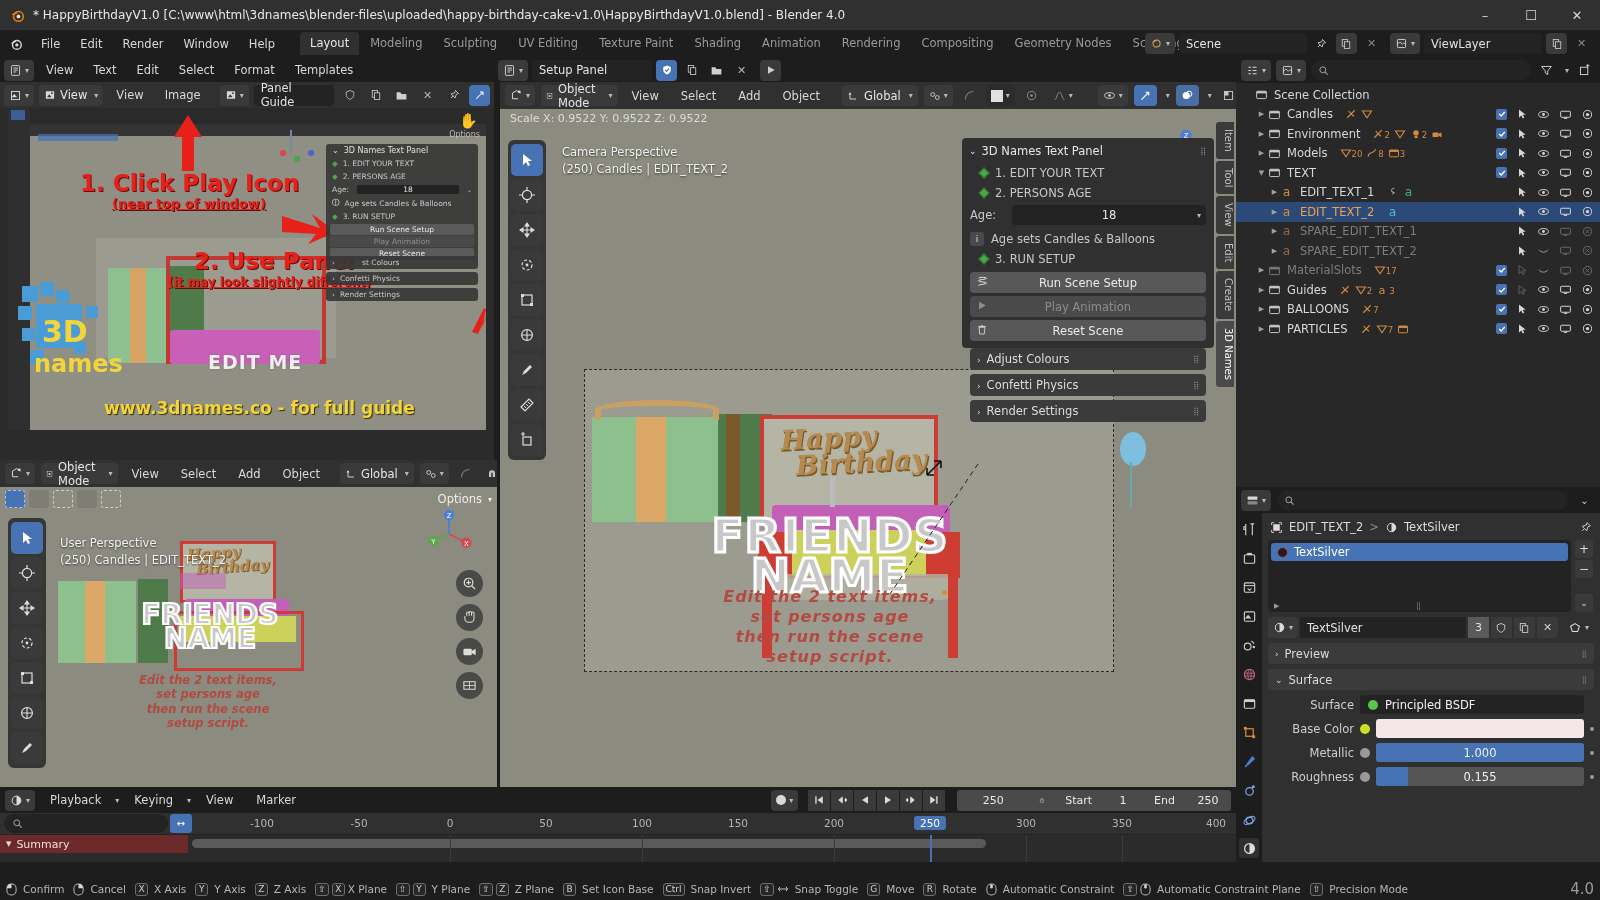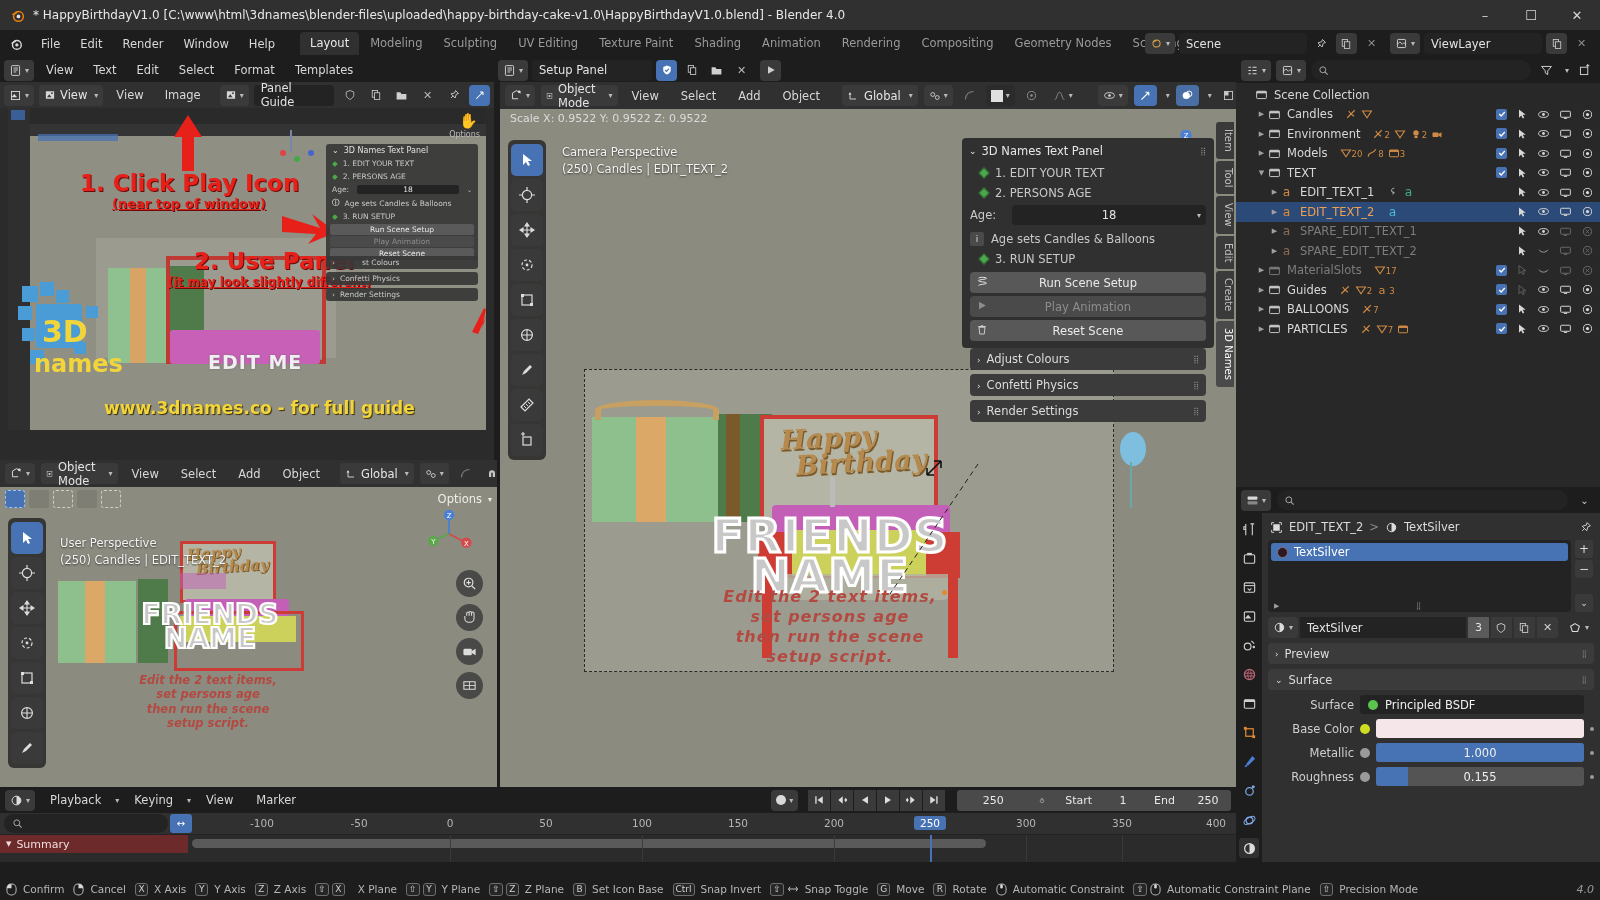--- a/index.html
+++ b/index.html
@@ -186,21 +186,21 @@
     position: absolute; left: 0; bottom: 0; width: 1600px; height: 22px;
     background: #1d1d1d; display: flex; align-items: center; padding: 0 6px; gap: 6px;
     font-size: 10.5px; color: #b6b6b6; overflow: hidden; white-space: nowrap;
   }
   .kb { display: inline-flex; align-items: center; gap: 3px; }
   .key {
     border: 1px solid #6e6e6e; border-radius: 3px; min-width: 13px; height: 13px;
     display: inline-flex; align-items: center; justify-content: center;
     font-size: 9px; color: #d0d0d0; padding: 0 2px; background: #262626;
   }
-  .sb-ver { margin-left: auto; color: #9a9a9a; font-size: 11px; font-style: italic; }
+  .sb-ver { margin-left: auto; color: #9a9a9a; font-size: 15px; }
 
   
   .tut-txt { position: absolute; font-weight: bold; color: #e8201a; text-shadow: 1px 1px 0 #6a0a08; white-space: nowrap; }
   .tut-sub { position: absolute; font-weight: bold; color: #e8201a; text-shadow: 1px 1px 0 #6a0a08; white-space: nowrap; text-decoration: underline; }
   .tut-panel { position: absolute; background: rgba(55,55,55,.92); border-radius: 3px; }
   .tut-prow { display: flex; align-items: center; gap: 5px; padding: 2px 6px; font-size: 7.5px; color: #c9c9c9; }
   .tut-btn { margin: 1px 4px; height: 11px; background: #5a5a5a; border-radius: 2px; font-size: 7.5px; color: #e8e8e8; display: flex; align-items: center; justify-content: center; }
   .watermark { position: absolute; font-weight: bold; color: #f2d53a; text-shadow: 1px 1px 1px #3a3000; }
 </style>
 </head>
@@ -1890,21 +1890,21 @@
           <span class="key">Y</span>
           <span style="margin-left:3px">Y Axis</span>
         </span>
         <span class="kb">
           <span class="key">Z</span>
           <span style="margin-left:3px">Z Axis</span>
         </span>
         <span class="kb">
           <span class="key">⇧</span>
           <span class="key">X</span>
-          <span style="margin-left:10px">X Plane</span>
+          <span style="margin-left:0">X Plane</span>
         </span>
         <span class="kb">
           <span class="key">⇧</span>
           <span class="key">Y</span>
           <span style="margin-left:3px">Y Plane</span>
         </span>
         <span class="kb">
           <span class="key">⇧</span>
           <span class="key">Z</span>
           <span style="margin-left:3px">Z Plane</span>

